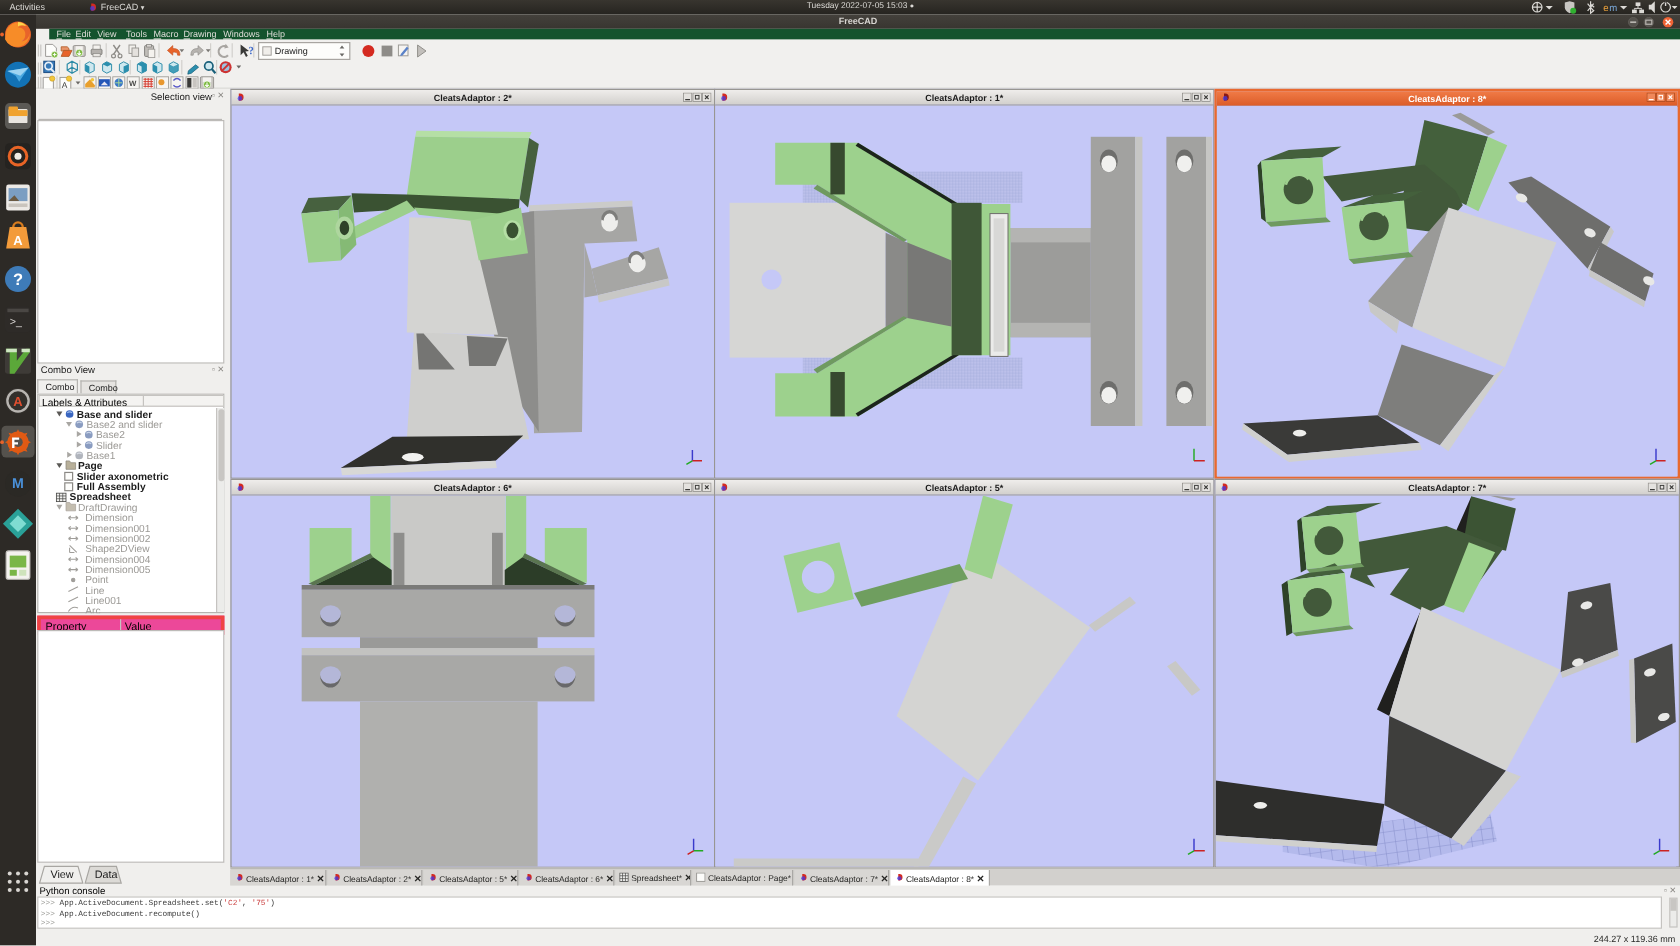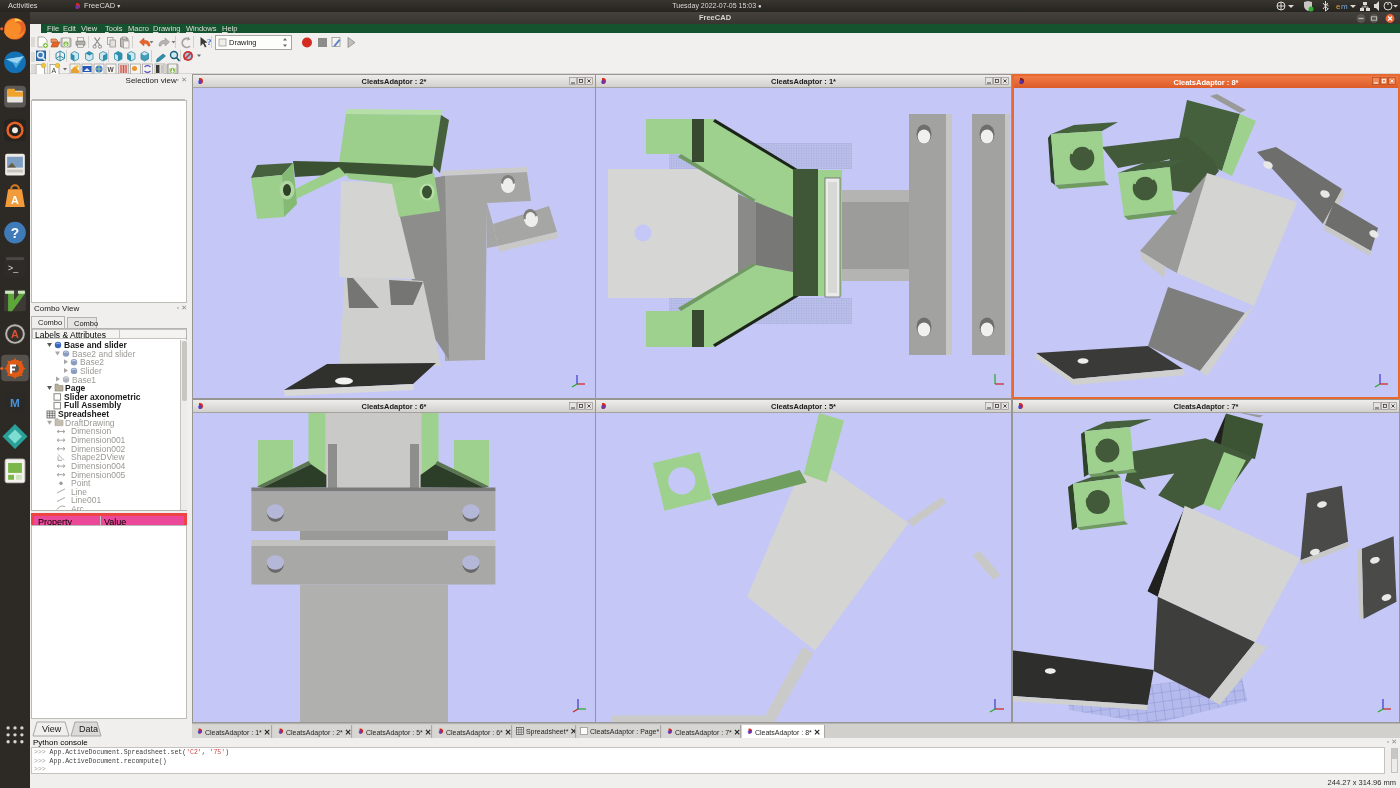--- a/index.html
+++ b/index.html
@@ -890,14 +890,14 @@
       </svg> CleatsAdaptor : 8* <b style="font-size:8px;">✕</b></div>
 </div>
 
 <div id="pyhead" class="abs">Python console <span class="abs" style="right:3px; top:0; color:#8a8884; font-size:7px;">▫ ✕</span></div>
 <div class="abs" style="left:1391px; top:748px; width:7px; height:25px; background:#ececea; border:1px solid #c5c3c0;">
     <div style="width:5px; height:10px; background:#c8c6c3; margin:0 0 0 0;"></div>
   </div>
 <div id="pyconsole" class="abs" style="width:1354px;"><span class="p">&gt;&gt;&gt;&nbsp;</span>App.ActiveDocument.Spreadsheet.set(<span class="s">'C2'</span>,&nbsp;<span class="s">'75'</span>)<br><span class="p">&gt;&gt;&gt;&nbsp;</span>App.ActiveDocument.recompute()<br><span class="p">&gt;&gt;&gt;</span></div>
 
 <div id="statusbar" class="abs">
-    <span class="abs" style="right:4px; top:3px;">244.27 x 314.96 mm</span>
+    <span class="abs" style="right:4px; top:3px;">244.27 x 119.36 mm</span>
   </div>
 
 </body></html>

